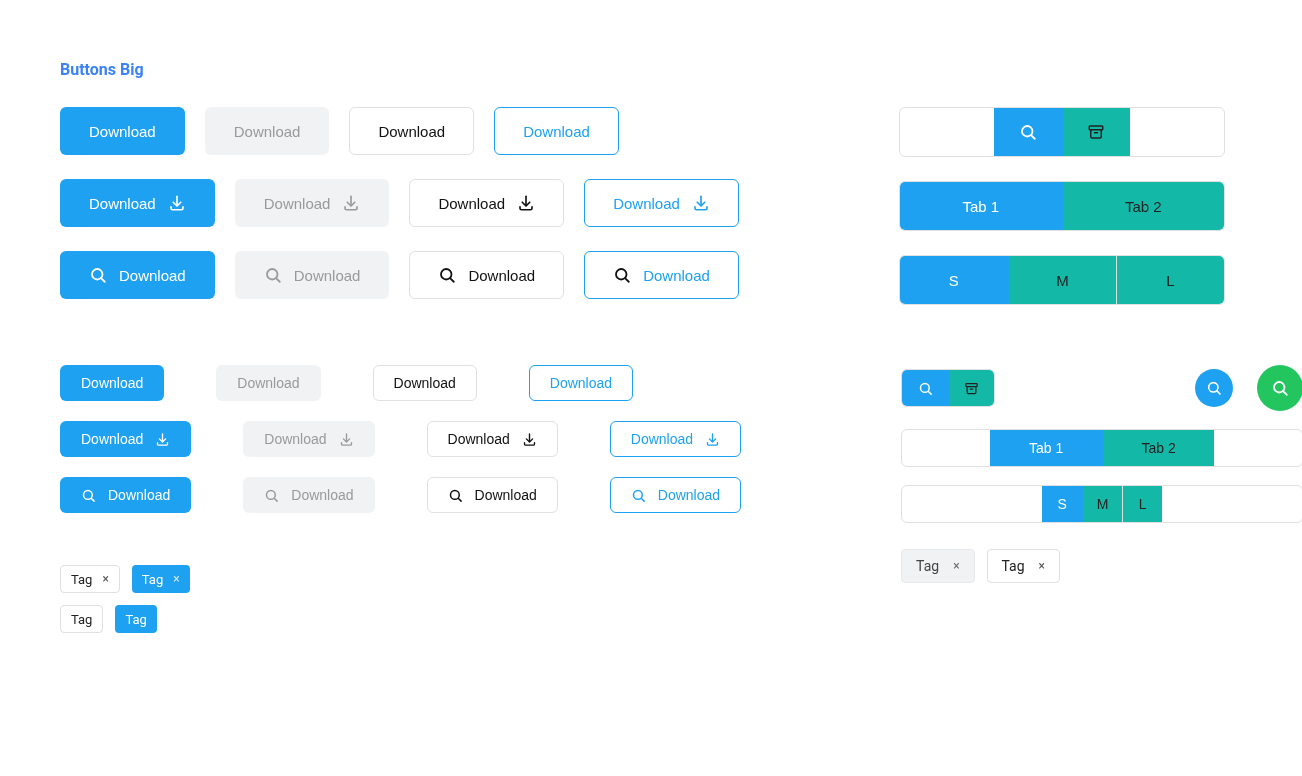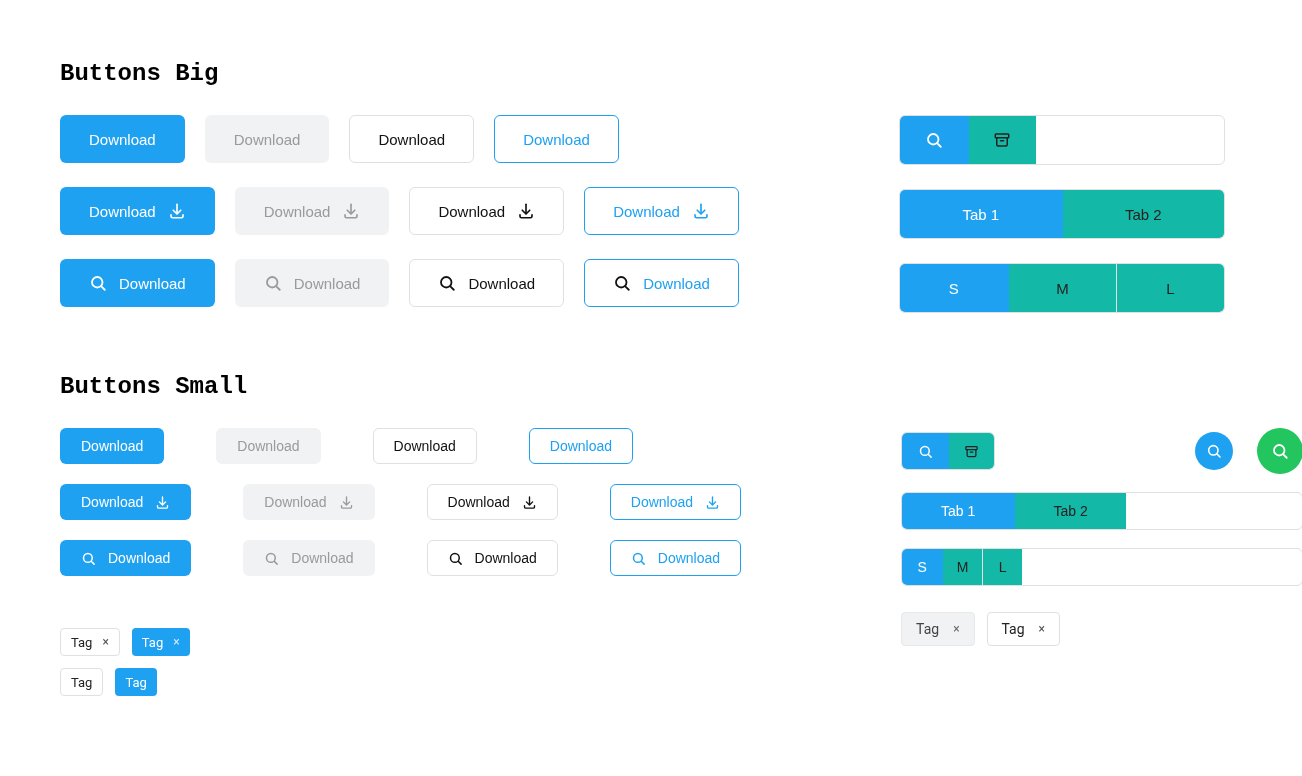--- a/index.html
+++ b/index.html
@@ -5,25 +5,24 @@
   * { box-sizing: border-box; }
   body {
     margin: 0;
     padding: 40px 60px;
     font-family: -apple-system, BlinkMacSystemFont, "Segoe UI", Roboto, Helvetica, Arial, sans-serif;
     background: #fff;
     color: #222;
     width: 1302px;
   }
   h1 {
-    font-size: 24px;
+    font-size: 16px;
     font-weight: 700;
     margin: 20px 0 28px 0;
-    color: #000000;
-    font-family: Liberation Mono, monospace;
+    color: #3b82f6;
   }
   .section { margin-bottom: 60px; }
   .cols {
     display: flex;
     gap: 160px;
   }
   .left-col { display: flex; flex-direction: column; gap: 24px; }
   .right-col { display: flex; flex-direction: column; gap: 24px; }
   .row { display: flex; gap: 20px; align-items: center; }
   .row-sm { display: flex; gap: 52px; align-items: center; }
@@ -52,20 +51,21 @@
 
   .btn .lead-icon { display: inline-flex; }
   .btn .trail-icon { display: inline-flex; }
 
   
   .seg {
     display: inline-flex;
     border-radius: 6px;
     overflow: hidden;
     border: 1px solid #e0e0e0;
+    justify-content: center;
   }
   .seg > .seg-item {
     display: inline-flex;
     align-items: center;
     justify-content: center;
     background: #14b8a6;
     cursor: pointer;
     border: none;
     font-size: 15px;
     color: #222;
@@ -262,21 +262,20 @@
           </button>
         <button class="seg-item">
             <span>L</span>
           </button>
       </div>
     </div>
   </div>
 </div>
 
 <div class="section">
-  <h1>Buttons Small</h1>
 
   <div class="cols">
     <div class="left-col" style="gap:20px;">
 
       <div class="row-sm">
         <button class="btn btn-sm btn-primary">
             <span>Download</span>
           </button>
         <button class="btn btn-sm btn-secondary">
             <span>Download</span>

